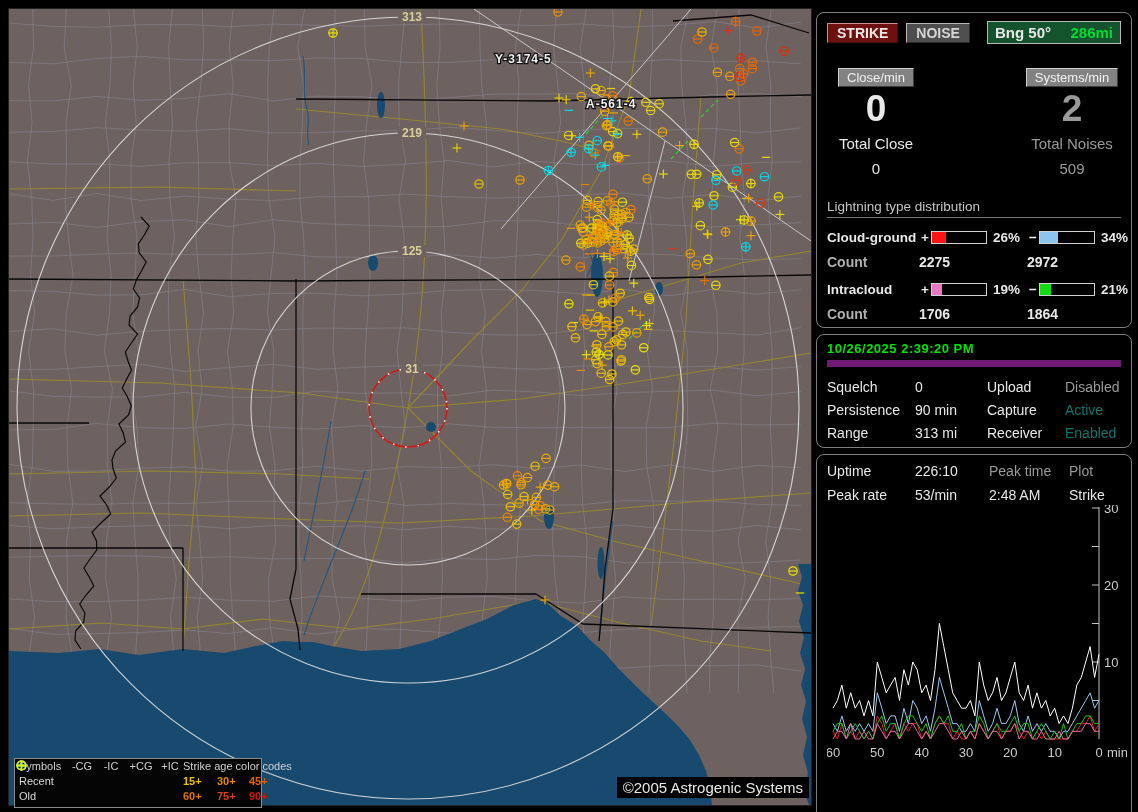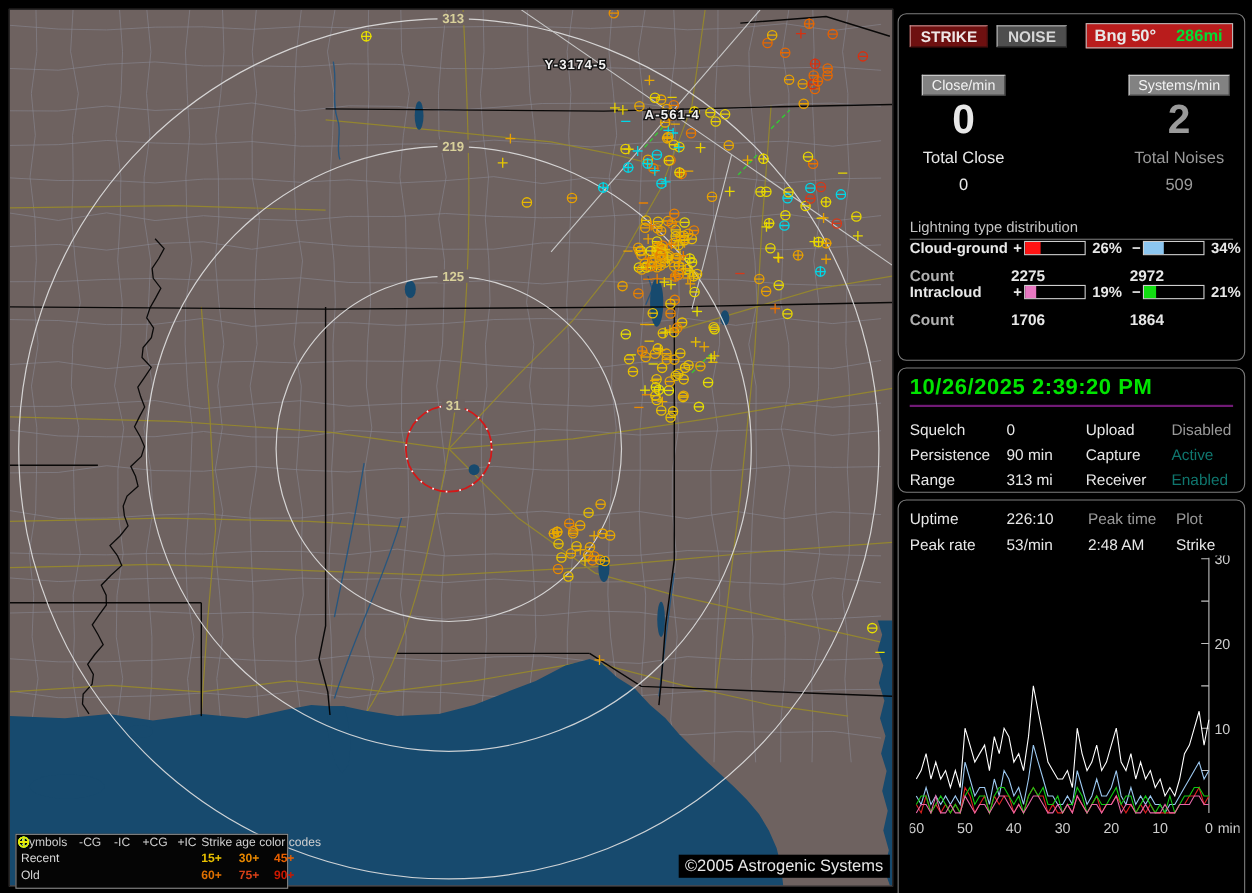--- a/index.html
+++ b/index.html
@@ -19,42 +19,42 @@
              font-size:15px;padding:2px 6px;}
   
   .panel{position:absolute;left:816px;width:316px;background:#000;border:1px solid #7e7e7e;border-radius:8px;box-sizing:border-box;}
   #panel-stats{top:12px;height:316px;padding:8px 10px;}
   #panel-time{top:334px;height:114px;padding:6px 10px;}
   #panel-uptime{top:454px;height:432px;padding:8px 10px;}
   .btn-row{display:flex;align-items:center;gap:8px;}
   .btn{font-weight:bold;font-size:14px;padding:1px 9px;border:1px solid;cursor:pointer;}
   .btn-strike{background:#6e1010;color:#efe6e6;border-color:#c89090 #401010 #401010 #c89090;}
   .btn-noise{background:#4e4e4e;color:#d6d6d6;border-color:#b8b8b8 #2a2a2a #2a2a2a #b8b8b8;}
-  .bng-box{margin-left:auto;background:#b91c1c;border:1px solid #b8b8b8;padding:2px 7px;
-           display:flex;gap:18px;font-weight:bold;font-size:15px;width:118px;}
+  .bng-box{margin-left:auto;background:#14532d;border:1px solid #b8b8b8;padding:2px 7px;
+           display:flex;gap:18px;font-weight:bold;font-size:15px;width:118px;justify-content:space-between;}
   .bng-range{color:#00dd33;}
   .rate-row{display:flex;justify-content:space-between;margin-top:24px;}
   .rate-col{width:98px;text-align:center;}
   .chip{display:inline-block;background:#828282;color:#f2f2f2;font-size:13px;padding:1px 8px;
         border:1px solid;border-color:#cfcfcf #3c3c3c #3c3c3c #cfcfcf;}
   .rate-num{font-size:37px;font-weight:bold;line-height:40px;margin-top:2px;}
   .tot-label{font-size:15px;margin-top:6px;}
   .tot-val{font-size:15px;margin-top:8px;}
   .dim{color:#9a9a9a;}
   .dist-title{margin-top:22px;color:#c4c4c4;font-size:13.5px;border-bottom:1px solid #777;padding-bottom:3px;}
   .dist-row{display:grid;grid-template-columns:92px 12px 56px 40px 12px 56px 40px;align-items:center;
-            margin-top:0;font-size:13.5px;font-weight:bold;}
+            margin-top:12px;font-size:13.5px;font-weight:bold;}
   .dist-count{display:grid;grid-template-columns:92px 108px 96px;margin-top:9px;font-size:14px;font-weight:bold;}
   .cnt-label{color:#b0b0b0;}
   .bar{height:11px;border:1px solid #cfcfcf;background:#000;position:relative;}
   .bar>i{display:block;height:100%;}
   .pct{padding-left:6px;}
   .sign{text-align:center;}
   
-  .dt{color:#00e400;font-size:20px;font-weight:bold;border-bottom:2px solid #701a75;padding-bottom:4px;letter-spacing:.5px;}
+  .dt{color:#00e400;font-size:13px;font-weight:bold;border-bottom:7px solid #701a75;padding-bottom:4px;letter-spacing:.5px;}
   .set-grid{display:grid;grid-template-columns:88px 72px 78px 74px;row-gap:7px;margin-top:12px;font-size:14px;}
   .green{color:#0f766e;}
   
   .up-grid{display:grid;grid-template-columns:88px 74px 80px 66px;row-gap:8px;font-size:14px;}
   .trend-row{display:flex;gap:10px;margin-top:14px;font-size:14px;}
   #trend-svg{margin-top:2px;}
   .axis-label{fill:#cccccc;font-size:13px;font-family:"Liberation Sans",sans-serif;}
 </style>
 </head>
 <body>

